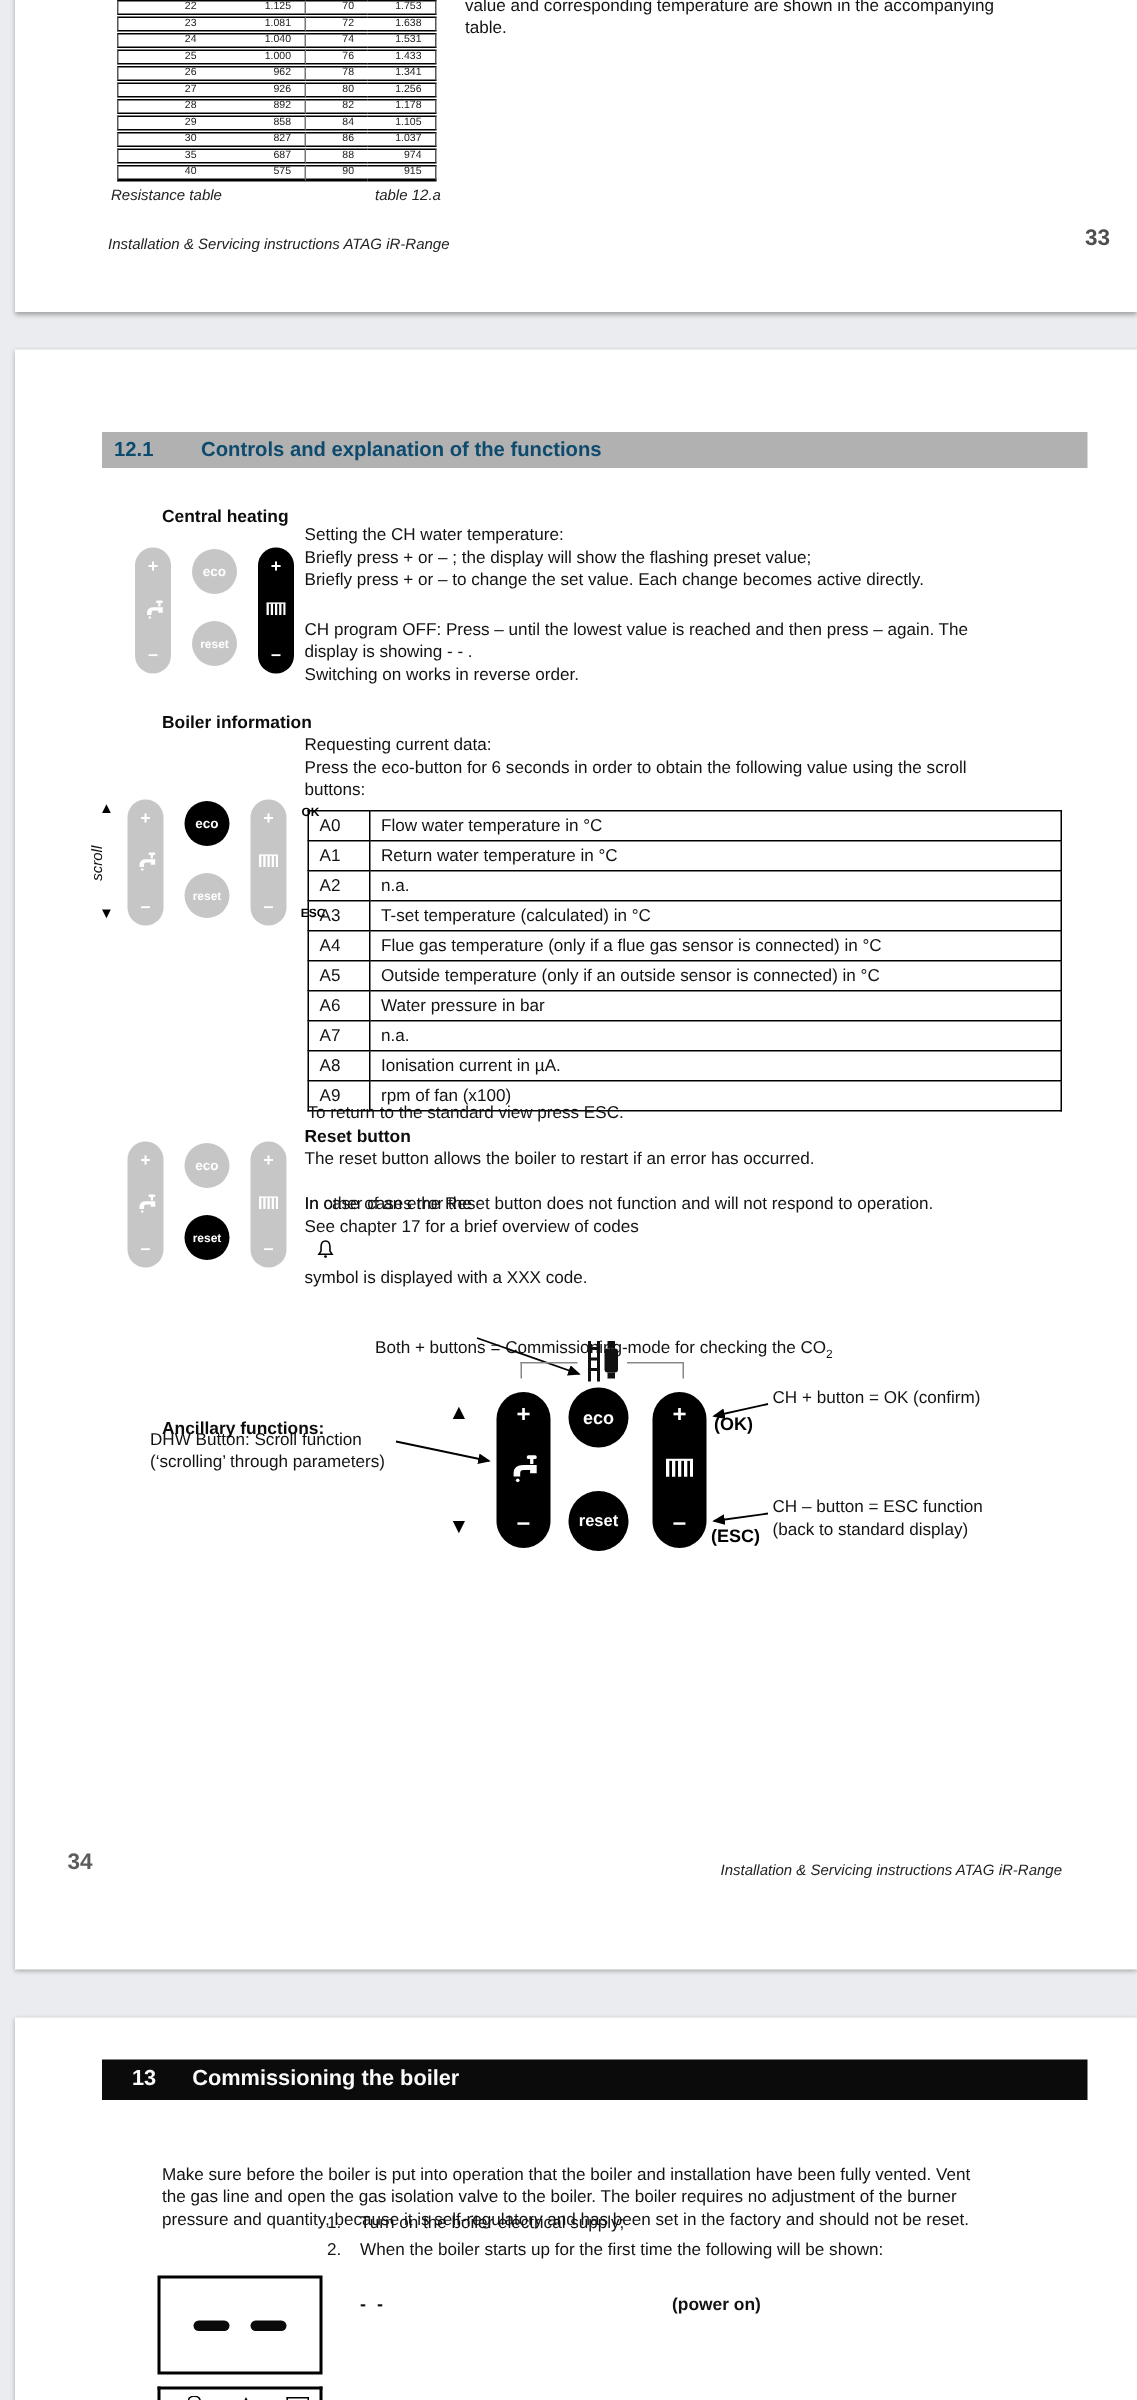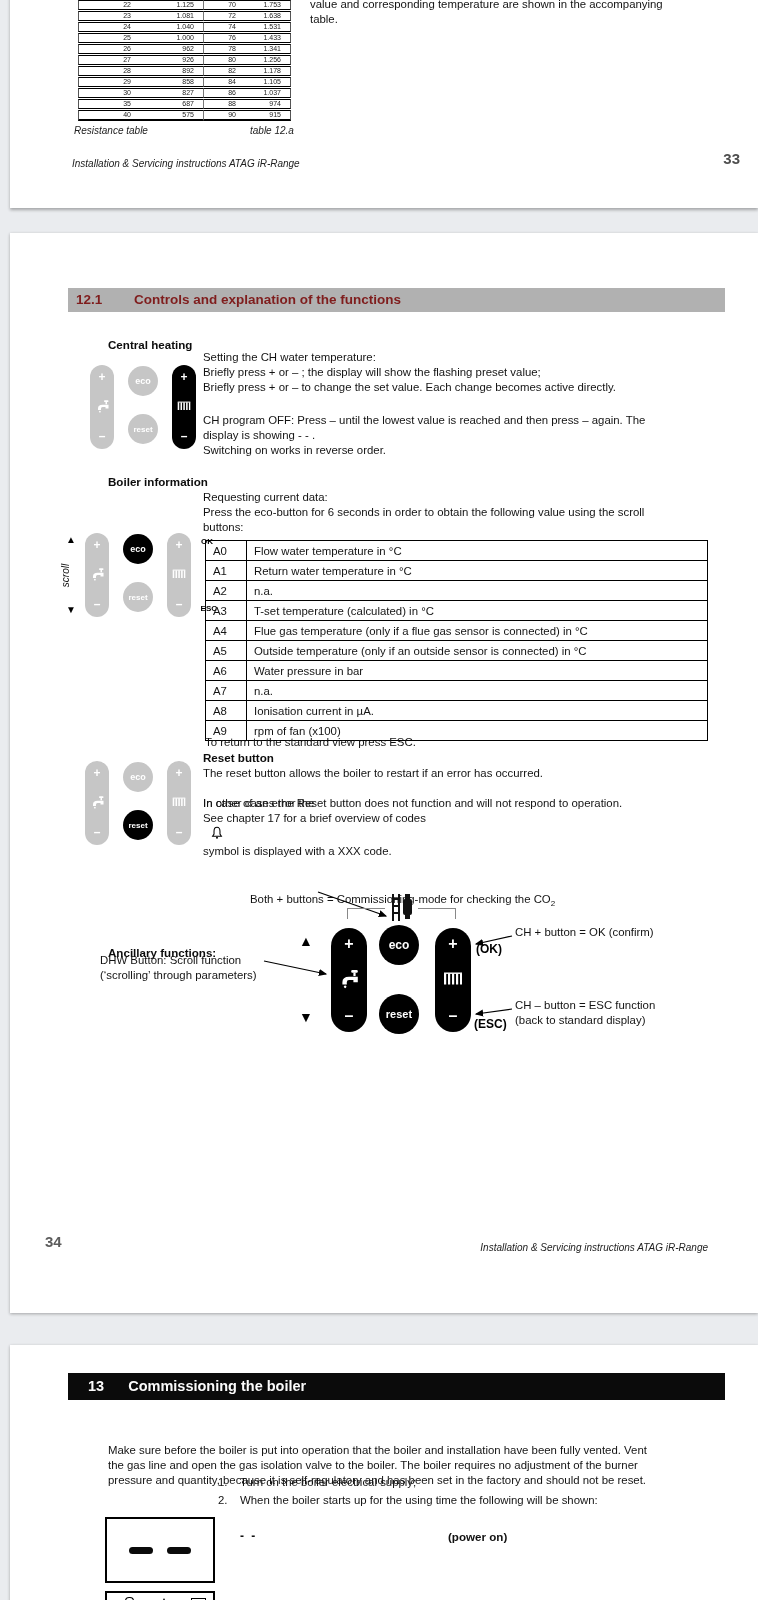--- a/index.html
+++ b/index.html
@@ -31,21 +31,21 @@
   .res-table tr td:nth-child(2){border-right:1px solid #777;}
   .res-table tr:last-child td{border-bottom:2px solid #000;}
   .res-table col.c1{width:62px;}.res-table col.c2{width:64px;}
   .res-table col.c3{width:41px;}.res-table col.c4{width:46px;}
   .caption{font-size:10px;font-style:italic;color:#222;}
   .footer-line{font-size:10px;font-style:italic;color:#222;}
   .pagenum{font-size:15px;font-weight:bold;color:#4e4e4e;}
 
   
   .bar{height:24px;line-height:24px;font-weight:bold;font-size:13.5px;}
-  .bar-gray{background:#b1b1b1;color:#7f1d1d;}
+  .bar-gray{background:#b1b1b1;color:#0c4a6e;}
   .bar-black{background:#0b0b0b;color:#fbfbfb;height:27px;line-height:27px;font-size:14.5px;}
   .bar .num{display:inline-block;margin-left:8px;}
   .bar .ttl{display:inline-block;margin-left:28px;}
   .bar-black .num{margin-left:20px;}
   .bar-black .ttl{margin-left:20px;}
 
   
   .cluster{position:absolute;}
   .pill{position:absolute;top:0;box-sizing:border-box;display:flex;flex-direction:column;
         align-items:center;justify-content:space-between;}
@@ -474,21 +474,21 @@
     <div class="dash"></div>
     <div class="dash"></div>
   </div>
 
   <div class="steps abs" style="left:230px;top:130px;width:480px;">
     <span class="step-num" style="left:-22px;">1.</span>
     <span>Turn on the boiler electrical supply;</span>
   </div>
   <div class="steps abs" style="left:230px;top:148px;width:480px;">
     <span class="step-num" style="left:-22px;">2.</span>
-    <span>When the boiler starts up for the using time the following will be shown:</span>
+    <span>When the boiler starts up for the first time the following will be shown:</span>
   </div>
 
   <div class="mono-dd abs" style="left:230px;top:184px;">- -</div>
   <div class="pow abs" style="left:438px;top:185px;">(power on)</div>
 
   <div class="clip-box abs" style="left:95px;top:246px;width:110px;height:14px;">
     <span class="abs" style="left:18px;top:4px;width:7px;height:12px;border:1.5px solid #000;border-bottom:none;border-radius:4px 4px 0 0;"></span>
     <span class="abs" style="left:52px;top:5px;width:0;height:0;border-left:5px solid transparent;border-right:5px solid transparent;border-bottom:10px solid #000;"></span>
     <span class="abs" style="left:84px;top:5px;width:13px;height:12px;border:1.5px solid #000;border-bottom:none;"></span>
   </div>

